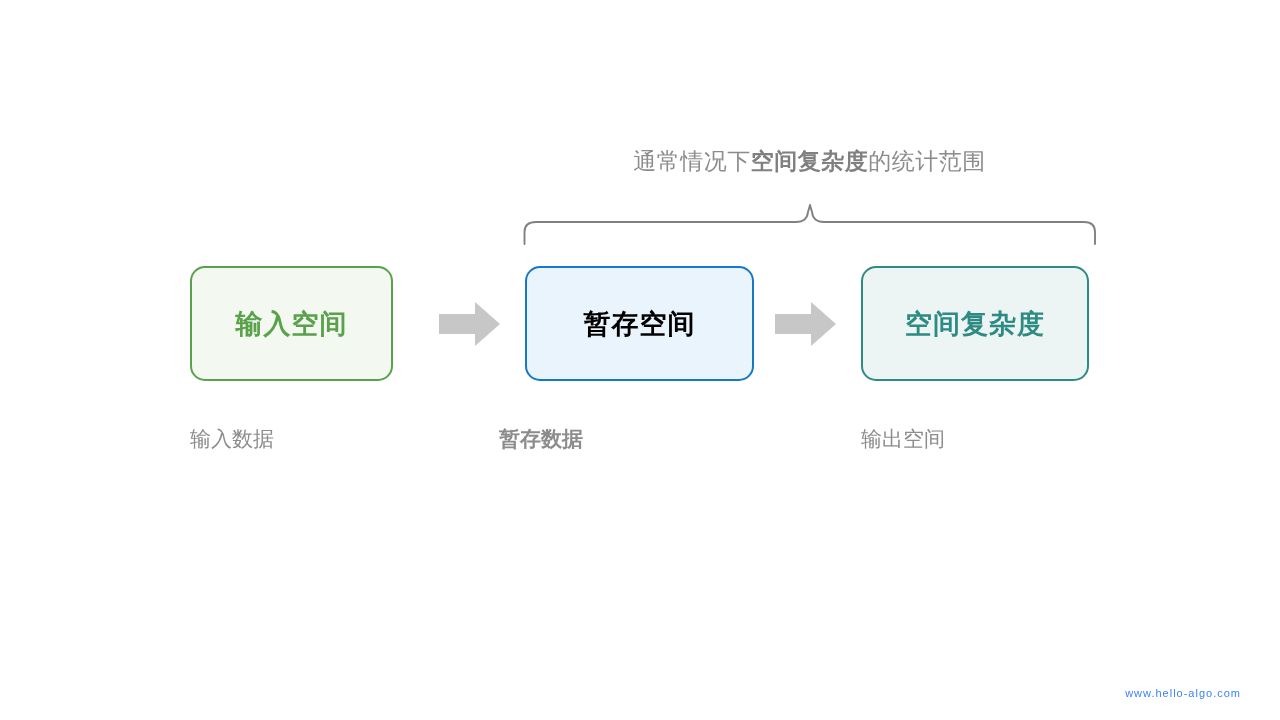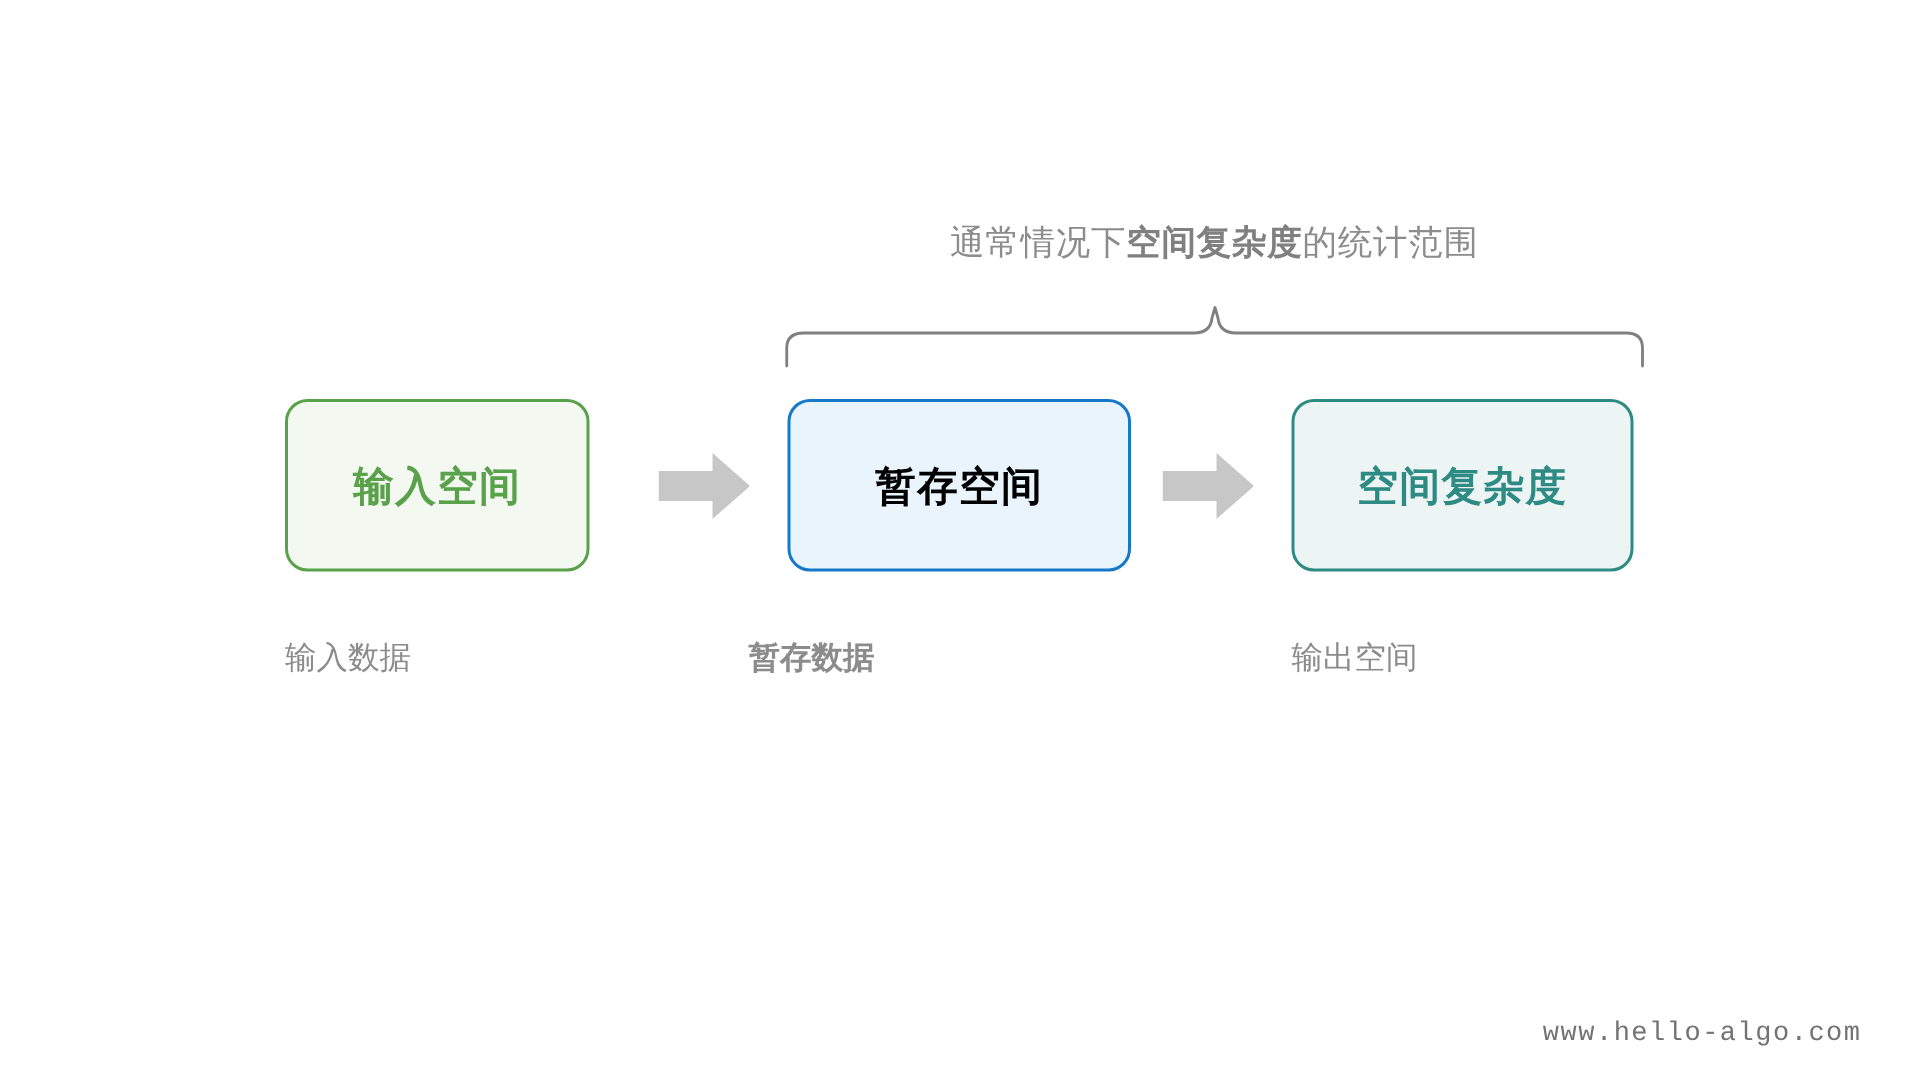--- a/index.html
+++ b/index.html
@@ -112,23 +112,23 @@
   }
   .col-input  { left: 190px; top: 415px; width: 228px; }
   .col-temp   { left: 499px; top: 415px; width: 229px; font-weight: bold; }
   .col-output { left: 861px; top: 415px; width: 228px; }
 
   
   .footer {
     position: absolute;
     right: 39px;
     bottom: 21px;
-    font-family: Liberation Mono, monospace;
-    font-size: 18px;
-    color: #737373;
+    font-family: Liberation Sans, sans-serif;
+    font-size: 11px;
+    color: #3b82f6;
     letter-spacing: 1px;
   }
 </style>
 </head>
 <body>
 
 <div id="stage">
 
   <div class="brace-caption">
     <span class="brace-caption-inner">

